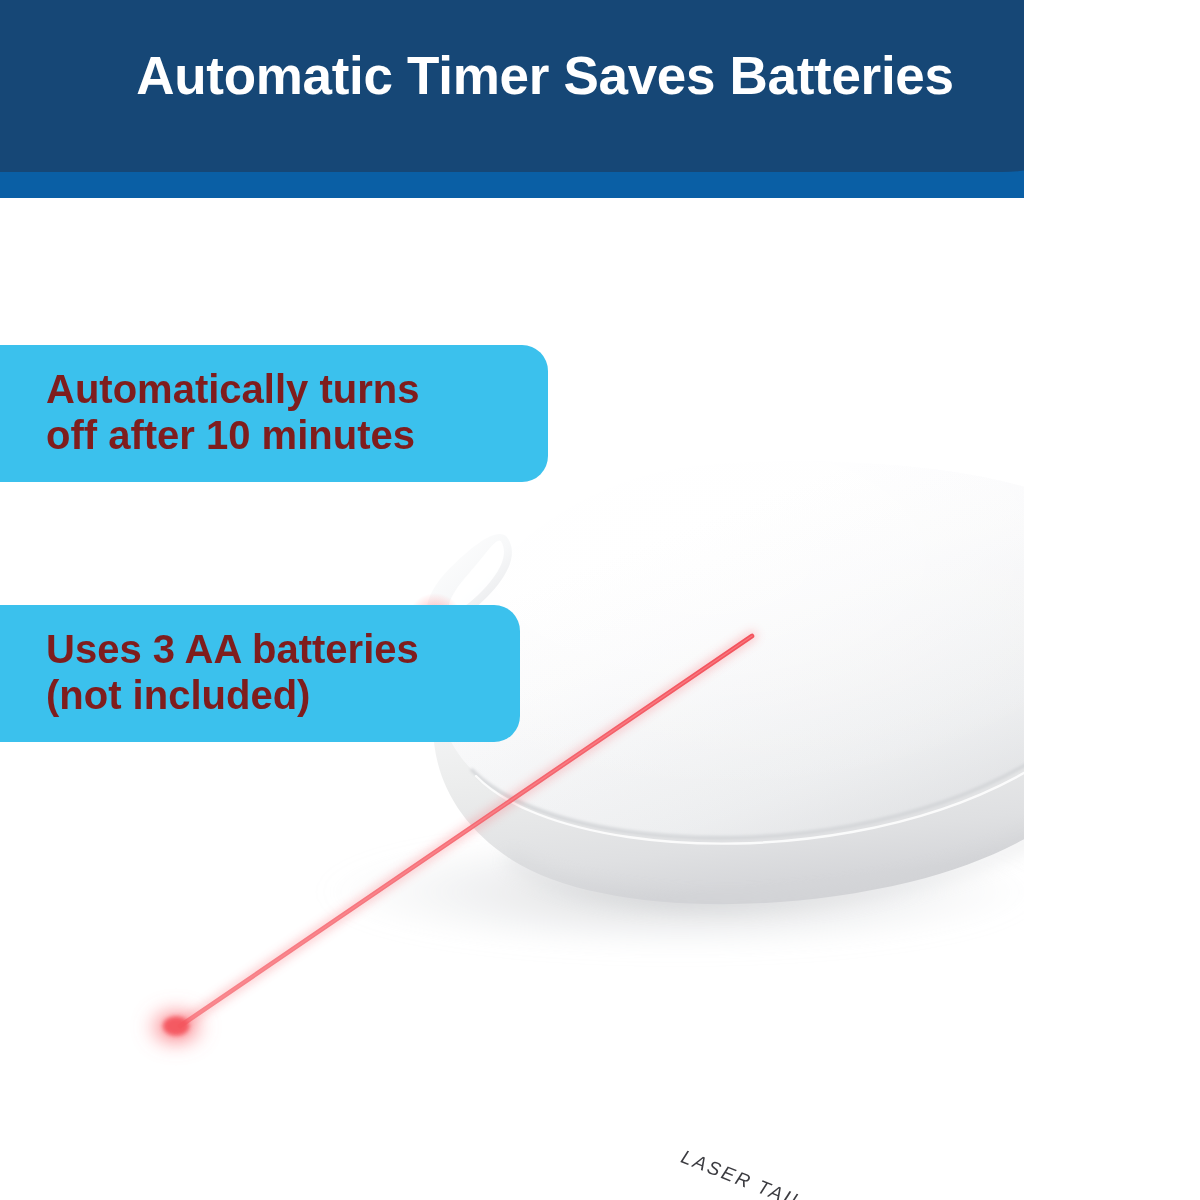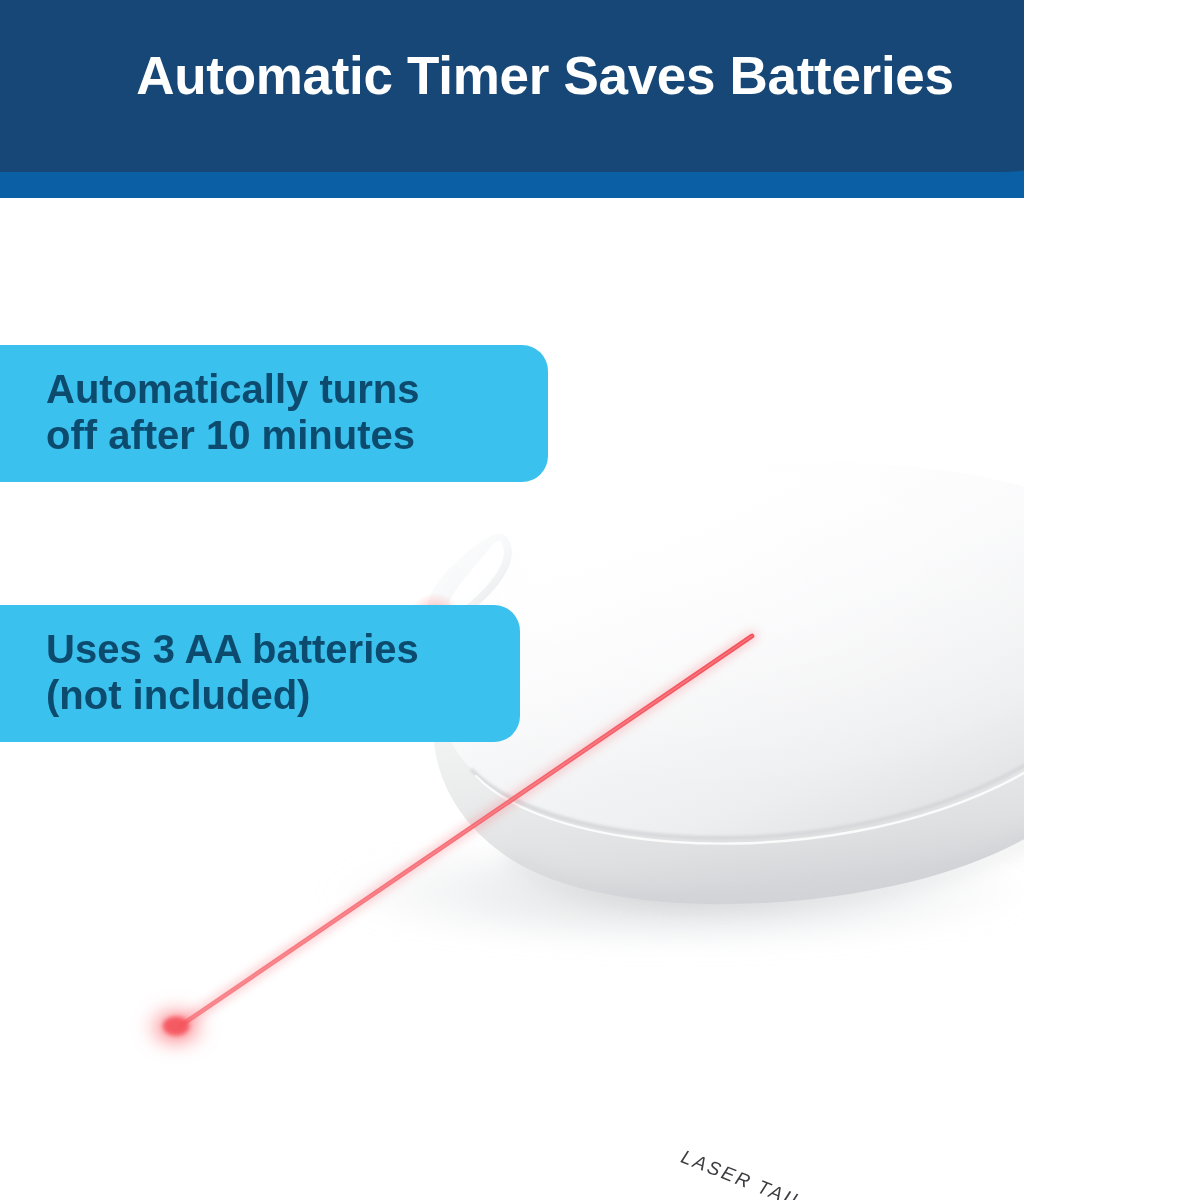--- a/index.html
+++ b/index.html
@@ -63,21 +63,21 @@
     letter-spacing: -0.3px;
     white-space: nowrap;
     line-height: 1.1;
   }
 
   
   .callout {
     position: absolute;
     left: 0;
     background: #3bc1ed;
-    color: #0c4a6e;
+    color: #7f1d1d;
     font-weight: bold;
     font-size: 40px;
     line-height: 1.14;
     padding: 22px 34px 24px 46px;
     border-top-right-radius: 26px;
     border-bottom-right-radius: 26px;
     white-space: pre-line;
     z-index: 6;
   }
 

